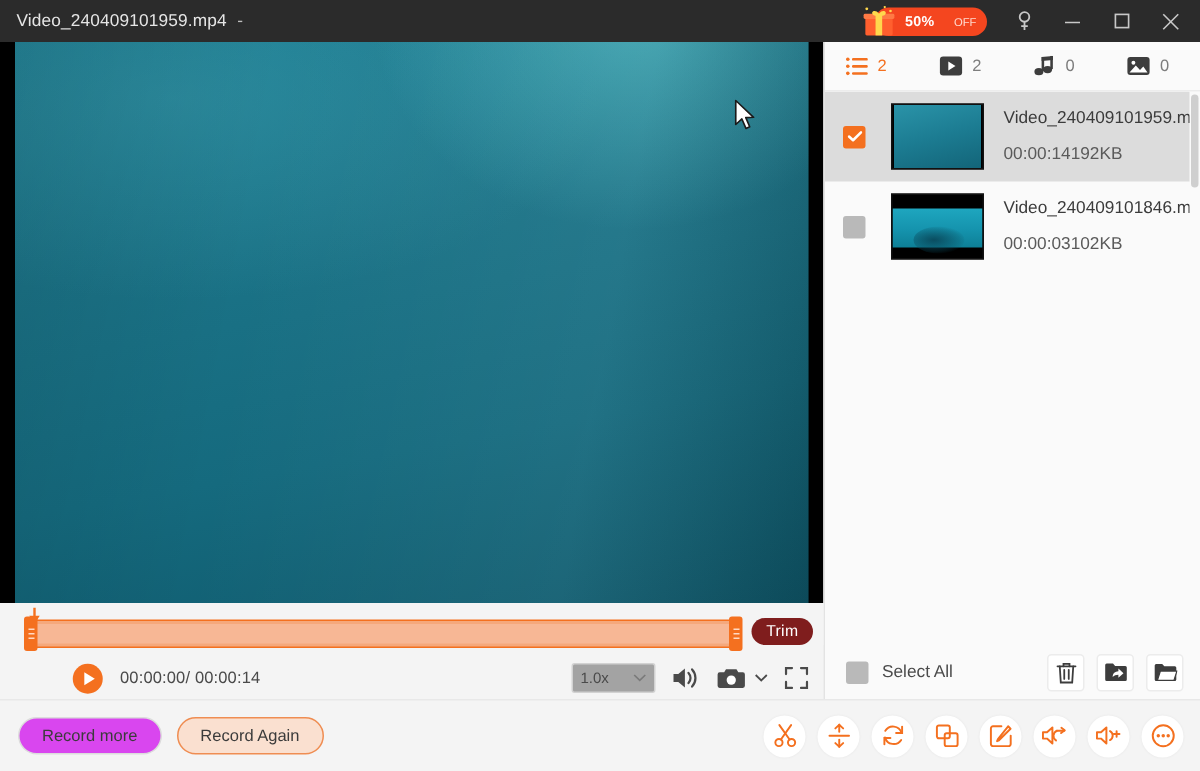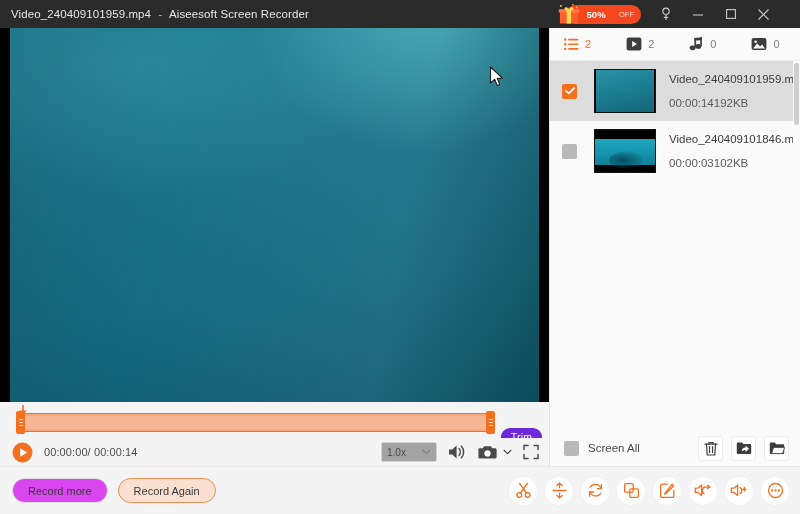--- a/index.html
+++ b/index.html
@@ -15,21 +15,21 @@
   .titlebar {
     position:absolute; left:0; top:0; width:800px; height:28px;
     background:#2b2b2b; display:flex; align-items:center;
   }
   .title-text {
     color:#e6e6e6; font-size:11.5px; padding-left:11px; letter-spacing:.1px;
     white-space:nowrap;
   }
   .title-dash { color:#bdbdbd; padding:0 7px; font-size:11.5px; }
   .titlebar-right {
-    margin-left:auto; display:flex; align-items:center; height:28px; padding-right:20px;
+    margin-left:auto; display:flex; align-items:center; height:28px; padding-right:3px;
   }
   .promo {
     position:relative; display:flex; align-items:center;
     height:19px; background:#f4461f; border-radius:10px;
     padding:0 7px 0 20px; margin-right:10px;
   }
   .promo-label { color:#fff; font-size:9.5px; font-weight:bold; letter-spacing:.2px; }
   .promo-off { color:#ffd9ce; font-size:7.5px; font-weight:normal; margin-left:13px;text-align:right; }
   .gift {
     position:absolute; left:-9px; top:-2px; width:24px; height:23px;
@@ -125,29 +125,29 @@
   .handle {
     position:absolute; top:-2px; width:9px; height:23px; background:#f4701f;
     border-radius:2px; display:flex; flex-direction:column; align-items:center;
     justify-content:center; gap:2px;
   }
   .handle.left { left:-2px; }
   .handle.right { right:-2px; }
   .grip { width:4px; height:1px; background:#ffd9c4; }
   .playhead { position:absolute; left:19px; top:3px; width:8px; height:12px; }
   .trim-btn {
-    position:absolute; left:501px; top:428px; width:41px; height:18px;
-    background:#6d28d9; border-radius:9px; color:#fff; font-size:10.5px;
+    position:absolute; left:501px; top:412px; width:41px; height:18px;
+    background:#7f1d1d; border-radius:9px; color:#fff; font-size:10.5px;
     display:flex; align-items:center; justify-content:center; letter-spacing:.2px;text-align:center;
   }
 
   
   .play-row {
     position:absolute; left:0; top:438px; width:549px; height:28px;
-    display:flex; align-items:center; background:#f4f4f4;
+    display:flex; align-items:center; background:#f4f4f4;padding-left:36px;
   }
   .play-btn { margin-left:12px; width:21px; height:21px; }
   .time-text { margin-left:11px; font-size:11px; color:#4a4a4a; letter-spacing:.1px; }
   .play-right { margin-left:auto; display:flex; align-items:center; padding-right:10px; gap:11px; }
   .speed-select {
     width:56px; height:20px; border:1px solid #d2d2d2; background:#a3a3a3; border-radius:2px;
     display:flex; align-items:center; padding:0 5px; font-size:10px; color:#4a4a4a;
   }
   .speed-select .cv { margin-left:auto; }
   .icon-btn { display:flex; align-items:center; }
@@ -185,21 +185,20 @@
   }
 </style>
 </head>
 <body>
 
 <div class="app">
 
   <div class="titlebar">
     <span class="title-text">Video_240409101959.mp4</span>
     <span class="title-dash">-</span>
-    <span class="title-text" style="padding-left:0">Aiseesoft Screen Recorder</span>
 
     <div class="titlebar-right">
 
       <div class="promo">
         <svg class="gift" viewBox="0 0 24 24">
           <circle cx="3.5" cy="3" r="1" fill="#ffd84d"></circle>
           <circle cx="20" cy="4.5" r=".9" fill="#ffd84d"></circle>
           <circle cx="16" cy="1.8" r=".8" fill="#ffd84d"></circle>
           <rect x="2.5" y="9" width="19" height="12.5" rx="1" fill="#ff5f2e"></rect>
           <rect x="1.3" y="6.4" width="21.4" height="3.6" rx="1" fill="#ff7a45"></rect>
@@ -403,21 +402,21 @@
             <path d="M15 10.6 V14.6 H11"></path>
               <path d="M5 14.6 H1 V10.6"></path>
           </g>
         </svg>
       </div>
     </div>
   </div>
 
   <div class="selectall-row">
     <div class="sa-chk"></div>
-    <span class="sa-label">Screen All</span>
+    <span class="sa-label">Select All</span>
     <div class="sa-actions">
 
       <div class="sq-btn">
         <svg width="14" height="15" viewBox="0 0 14 15">
           <g fill="none" stroke="#3d3d3d" stroke-width="1.2" stroke-linecap="round">
             <path d="M1 3.2 H13"></path>
             <path d="M5 3.2 V1.6 H9 V3.2"></path>
             <path d="M2.5 3.2 L3.2 14 H10.8 L11.5 3.2"></path>
             <path d="M5.5 5.6 V11.6"></path>
               <path d="M8.5 5.6 V11.6"></path>

